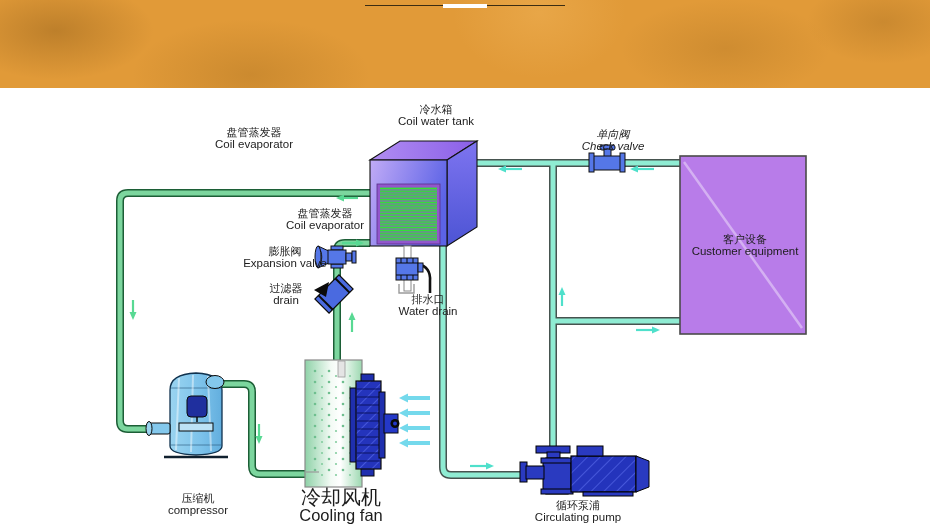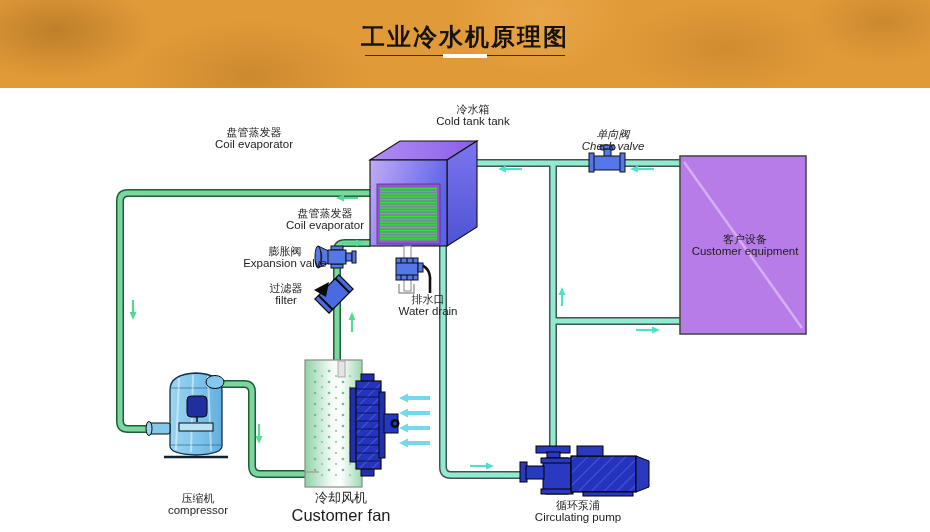--- a/index.html
+++ b/index.html
@@ -34,21 +34,21 @@
   .subtitle{
     font-size:12.5px;font-weight:bold;color:#ffffff;letter-spacing:0.6px;
   }
   
   .lbl{
     position:absolute;transform:translateX(-50%);text-align:center;
     white-space:nowrap;color:#1c1c1c;z-index:5;
   }
   .lbl .zh{font-size:11px;line-height:12px;}
   .lbl .en{font-size:11.5px;line-height:13px;}
-  .lbl-big .zh{font-size:13px;line-height:17px;}
+  .lbl-big .zh{font-size:20px;line-height:17px;}
   .lbl-big .en{font-size:16.5px;line-height:19px;}
   
   .diagram-svg{position:absolute;left:0;top:0;z-index:1;}
   .pipe-g-outer{fill:none;stroke:#1c5e36;stroke-width:8;}
   .pipe-g-inner{fill:none;stroke:#7cd69e;stroke-width:5;}
   .pipe-c-outer{fill:none;stroke:#46534f;stroke-width:8;}
   .pipe-c-inner{fill:none;stroke:#8fecd3;stroke-width:5;}
   .arr-g{stroke:#58d993;stroke-width:2.2;}
   .arr-g-h{fill:#58d993;stroke:none;}
   .arr-c{stroke:#4fe0cb;stroke-width:2.2;}
@@ -56,21 +56,20 @@
   .arr-w{stroke:#74d9ec;stroke-width:4;}
   .arr-w-h{fill:#74d9ec;stroke:none;}
   .blue-part{fill:#5577e8;stroke:#111;stroke-width:1;}
   .dark-part{fill:#2a3ac0;stroke:#000;stroke-width:1;}
 </style>
 </head>
 <body>
 
 <div class="header">
   <div class="header-inner">
-    <div class="main-title">工业冷水机原理图</div>
     <div class="title-divider">
       <span class="divider-center"></span>
     </div>
   </div>
 </div>
 
 <svg class="diagram-svg" width="930" height="532" viewBox="0 0 930 532">
   <defs>
     <linearGradient id="gTankFront" x1="0" y1="0" x2="1" y2="0.35">
       <stop offset="0" stop-color="#c1abf6"></stop>
@@ -295,56 +294,56 @@
     <line x1="407" y1="258" x2="407" y2="263" stroke="#0a0a0a" stroke-width="1"></line>
     <line x1="413" y1="258" x2="413" y2="263" stroke="#0a0a0a" stroke-width="1"></line>
     <line x1="401" y1="275" x2="401" y2="280" stroke="#0a0a0a" stroke-width="1"></line>
     <line x1="407" y1="275" x2="407" y2="280" stroke="#0a0a0a" stroke-width="1"></line>
     <line x1="413" y1="275" x2="413" y2="280" stroke="#0a0a0a" stroke-width="1"></line>
     <rect class="blue-part" x="418" y="263" width="5" height="9"></rect>
     <path d="M 399 284 L 399 293 L 414 293 L 414 284" fill="none" stroke="#9a9a9a" stroke-width="1.4"></path>
   </g>
 </svg>
 
-<div class="lbl" style="left:436px;top:103px;margin-left:37px;">
+<div class="lbl" style="left:436px;top:103px;">
   <div class="zh">冷水箱</div>
-  <div class="en">Cold tank tank</div>
+  <div class="en">Coil water tank</div>
 </div>
 <div class="lbl" style="left:254px;top:126px;">
   <div class="zh">盘管蒸发器</div>
   <div class="en">Coil evaporator</div>
 </div>
 <div class="lbl" style="left:325px;top:207px;">
   <div class="zh">盘管蒸发器</div>
   <div class="en">Coil evaporator</div>
 </div>
 <div class="lbl" style="left:285px;top:245px;">
   <div class="zh">膨胀阀</div>
   <div class="en">Expansion valve</div>
 </div>
 <div class="lbl" style="left:286px;top:282px;">
   <div class="zh">过滤器</div>
-  <div class="en">filter</div>
+  <div class="en">drain</div>
 </div>
 <div class="lbl" style="left:428px;top:293px;">
   <div class="zh">排水口</div>
   <div class="en">Water drain</div>
 </div>
 <div class="lbl" style="left:613px;top:128px;font-style:italic;">
   <div class="zh">单向阀</div>
   <div class="en">Check valve</div>
 </div>
 <div class="lbl" style="left:745px;top:233px;">
   <div class="zh">客户设备</div>
   <div class="en">Customer equipment</div>
 </div>
 <div class="lbl" style="left:198px;top:456px;margin-top:36px;">
   <div class="zh">压缩机</div>
   <div class="en">compressor</div>
 </div>
 <div class="lbl lbl-big" style="left:341px;top:489px;">
   <div class="zh">冷却风机</div>
-  <div class="en">Customer fan</div>
+  <div class="en">Cooling fan</div>
 </div>
 <div class="lbl" style="left:578px;top:499px;">
   <div class="zh">循环泵浦</div>
   <div class="en">Circulating pump</div>
 </div>
 
 </body></html>

